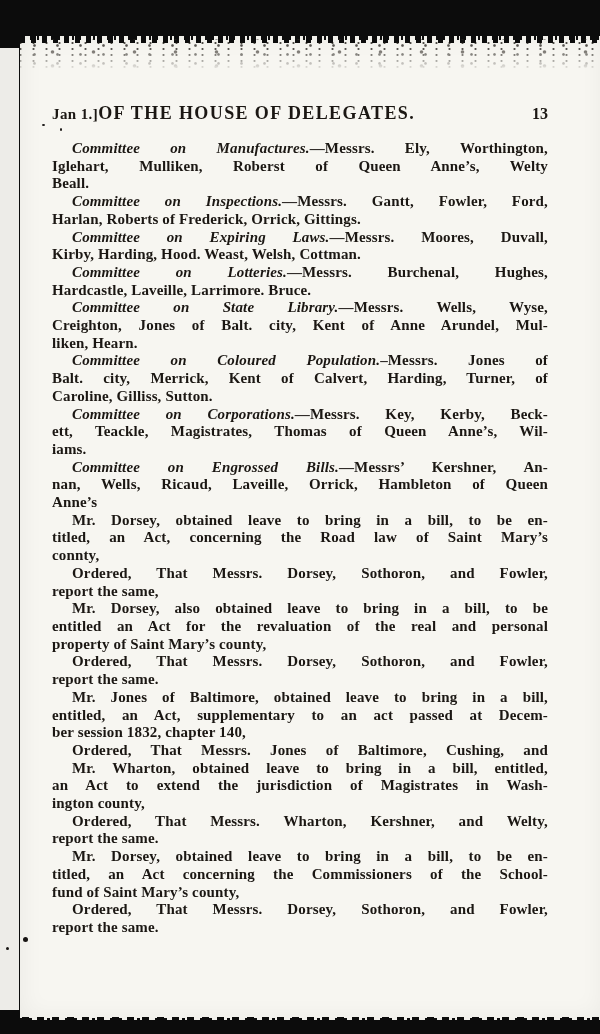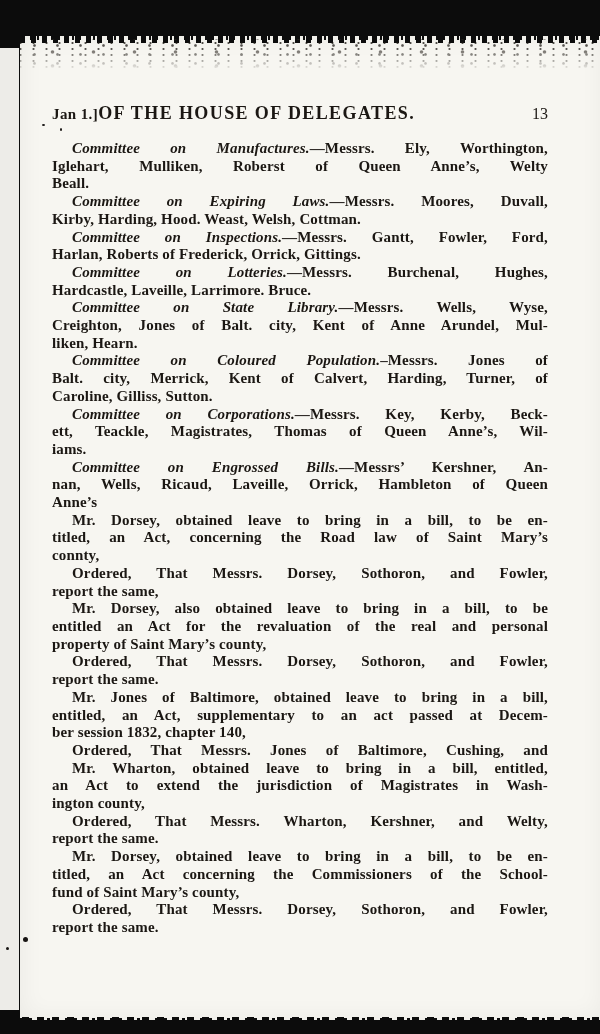--- a/index.html
+++ b/index.html
@@ -58,21 +58,21 @@
     mask-image:linear-gradient(180deg,#000 25%,transparent 95%);
   }
   .header{
     position:relative;
     display:flex;align-items:baseline;
     padding:62px 56px 0 32px;
     color:var(--ink);
   }
   .date{font-size:15px;font-weight:700;letter-spacing:.4px;}
   .title{flex:1;text-align:left;font-size:18px;font-weight:700;letter-spacing:1.4px;}
-  .pagenum{font-size:16px;font-weight:400;margin-top:7px;}
+  .pagenum{font-size:16px;font-weight:700;margin-top:7px;}
   .body{
     padding:16px 56px 0 32px;
     color:var(--ink);
     font-size:15px;font-weight:700;
     letter-spacing:.15px;
   }
   .para{margin:0;}
   .line{
     line-height:17.7px;
     text-align:justify;
@@ -104,26 +104,26 @@
       <span class="pagenum">13</span>
     </div>
 
     <div class="body" id="page-body">
         <div class="para">
           <div class="line first"><span class="ital">Committee on Manufactures.</span><span>—Messrs. Ely, Worthington,</span></div>
           <div class="line"><span>Iglehart, Mulliken, Roberst of Queen Anne’s, Welty</span></div>
           <div class="line last"><span>Beall.</span></div>
         </div>
         <div class="para">
+          <div class="line first"><span class="ital">Committee on Inspections.</span><span>—Messrs. Gantt, Fowler, Ford,</span></div>
+          <div class="line last"><span>Harlan, Roberts of Frederick, Orrick, Gittings.</span></div>
+        </div>
+        <div class="para">
           <div class="line first"><span class="ital">Committee on Expiring Laws.</span><span>—Messrs. Moores, Duvall,</span></div>
           <div class="line last"><span>Kirby, Harding, Hood. Weast, Welsh, Cottman.</span></div>
-        </div>
-        <div class="para">
-          <div class="line first"><span class="ital">Committee on Inspections.</span><span>—Messrs. Gantt, Fowler, Ford,</span></div>
-          <div class="line last"><span>Harlan, Roberts of Frederick, Orrick, Gittings.</span></div>
         </div>
         <div class="para">
           <div class="line first"><span class="ital">Committee on Lotteries.</span><span>—Messrs. Burchenal, Hughes,</span></div>
           <div class="line last"><span>Hardcastle, Laveille, Larrimore. Bruce.</span></div>
         </div>
         <div class="para">
           <div class="line first"><span class="ital">Committee on State Library.</span><span>—Messrs. Wells, Wyse,</span></div>
           <div class="line"><span>Creighton, Jones of Balt. city, Kent of Anne Arundel, Mul-</span></div>
           <div class="line last"><span>liken, Hearn.</span></div>
         </div>

